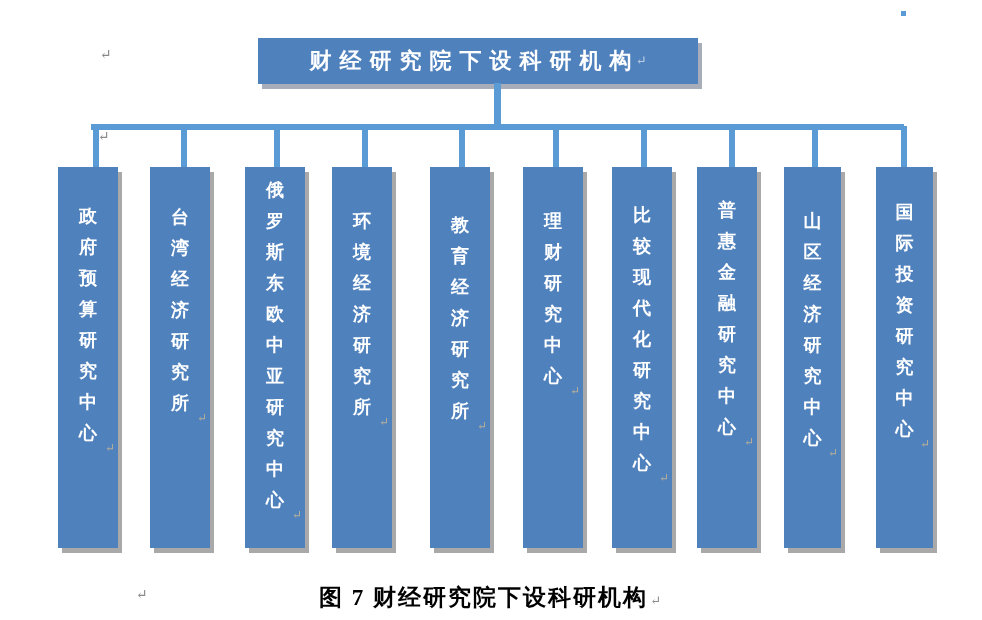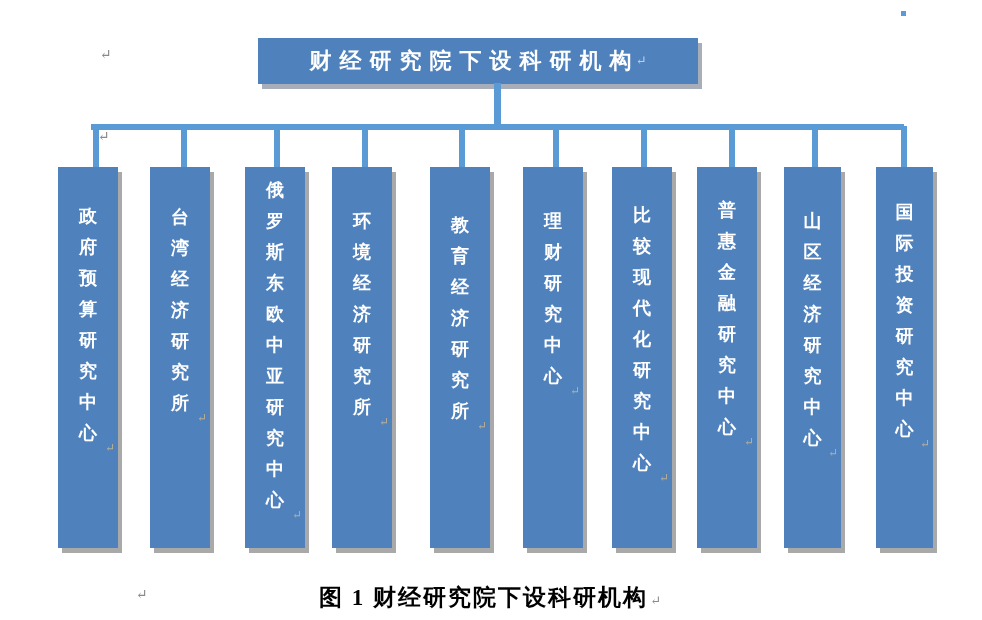--- a/index.html
+++ b/index.html
@@ -181,15 +181,15 @@
         <div class="vchar">投</div>
         <div class="vchar">资</div>
         <div class="vchar">研</div>
         <div class="vchar">究</div>
         <div class="vchar">中</div>
         <div class="vchar">心<span class="col-pilcrow">↵</span></div>
       </div>
     </div>
 
   <div class="caption">
-    <span>图 1 财经研究院下设科研机构</span><span class="cap-pilcrow">↵</span>
+    <span>图 7 财经研究院下设科研机构</span><span class="cap-pilcrow">↵</span>
   </div>
 </div>
 
 </body></html>

